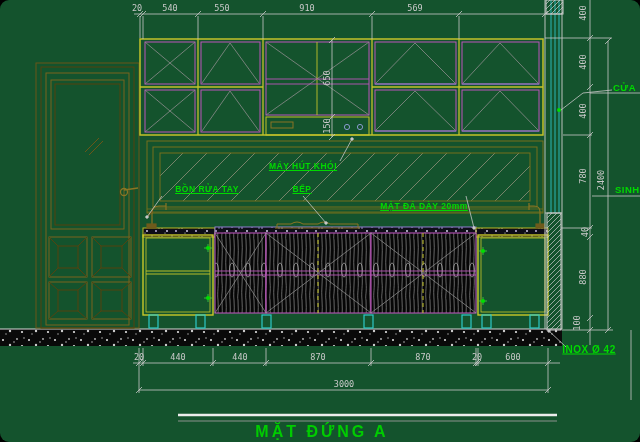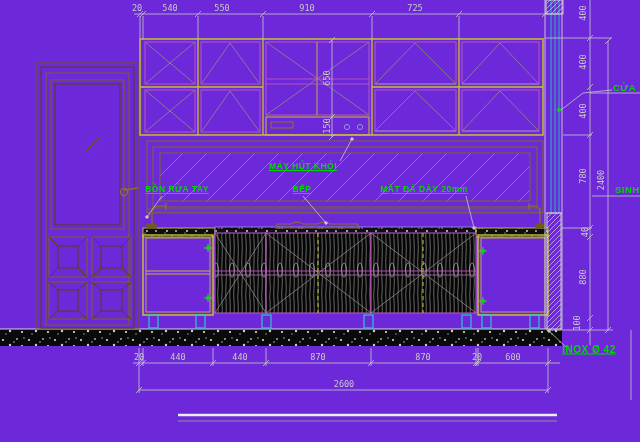--- a/index.html
+++ b/index.html
@@ -1,17 +1,17 @@
 <!DOCTYPE html>
 <html><head>
 <meta charset="utf-8">
 <style>
   html,body{margin:0;padding:0;background:#000;}
-  #canvas{position:relative;width:640px;height:442px;background:#6d28d9;overflow:hidden;
-          font-family:"Liberation Sans",sans-serif;}
+  #canvas{position:relative;width:640px;height:442px;background:#14532d;overflow:hidden;
+          font-family:"Liberation Sans",sans-serif;border-radius:9px;}
   #canvas svg{position:absolute;left:0;top:0;}
   .dim{position:absolute;color:#c9c9c9;font:8.5px "DejaVu Sans Mono","Liberation Mono",monospace;
        transform:translate(-50%,-50%);white-space:nowrap;letter-spacing:0;}
   .dimv{position:absolute;color:#c9c9c9;font:8.5px "DejaVu Sans Mono","Liberation Mono",monospace;
        transform:translate(-50%,-50%) rotate(-90deg);white-space:nowrap;}
   .lbl{position:absolute;color:#00d900;font:bold 8.5px "Liberation Sans",sans-serif;
        transform:translate(-50%,-50%);white-space:nowrap;letter-spacing:0.5px;text-decoration:underline;}
   .lblL{position:absolute;color:#00d900;font:bold 9.5px "Liberation Sans",sans-serif;
        transform:translate(0,-50%);white-space:nowrap;letter-spacing:0.5px;}
   .ttl{position:absolute;color:#00cc00;font:bold 16px "Liberation Sans",sans-serif;
@@ -252,44 +252,45 @@
   <g>
     <line x1="178" y1="415" x2="557" y2="415" stroke="#ececec" stroke-width="2.6"></line>
     <line x1="178" y1="421" x2="557" y2="421" stroke="#9a9a9a" stroke-width="0.9"></line>
   </g>
 </svg>
 
   <span class="dim" style="left:137px;top:8px">20</span>
   <span class="dim" style="left:170px;top:8px">540</span>
   <span class="dim" style="left:222px;top:8px">550</span>
   <span class="dim" style="left:307px;top:8px">910</span>
-  <span class="dim" style="left:415px;top:8px">725</span>
+  <span class="dim" style="left:415px;top:8px">569</span>
 
   <span class="dim" style="left:139px;top:357px">20</span>
   <span class="dim" style="left:178px;top:357px">440</span>
   <span class="dim" style="left:240px;top:357px">440</span>
   <span class="dim" style="left:318px;top:357px">870</span>
   <span class="dim" style="left:423px;top:357px">870</span>
   <span class="dim" style="left:477px;top:357px">20</span>
   <span class="dim" style="left:513px;top:357px">600</span>
-  <span class="dim" style="left:344px;top:384px">2600</span>
+  <span class="dim" style="left:344px;top:384px">3000</span>
 
   <span class="dimv" style="left:583px;top:13px">400</span>
   <span class="dimv" style="left:583px;top:62px">400</span>
   <span class="dimv" style="left:583px;top:111px">400</span>
   <span class="dimv" style="left:583px;top:176px">780</span>
   <span class="dimv" style="left:585px;top:232px">40</span>
   <span class="dimv" style="left:583px;top:277px">880</span>
   <span class="dimv" style="left:577px;top:323px">100</span>
   <span class="dimv" style="left:601px;top:180px">2400</span>
 
   <span class="dimv" style="left:327px;top:78px">650</span>
   <span class="dimv" style="left:327px;top:126px">150</span>
 
   <span class="lbl" style="left:303px;top:166px">MÁY HÚT KHÓI</span>
-  <span class="lbl" style="left:177px;top:189px">BỒN RỬA TAY</span>
+  <span class="lbl" style="left:207px;top:189px">BỒN RỬA TAY</span>
   <span class="lbl" style="left:302px;top:189px">BẾP</span>
-  <span class="lbl" style="left:424px;top:189px">MẶT ĐÁ DÀY 20mm</span>
+  <span class="lbl" style="left:424px;top:206px">MẶT ĐÁ DÀY 20mm</span>
   <span class="lblL" style="left:613px;top:87px">CỬA</span>
   <span class="lblL" style="left:615px;top:189px">SINH</span>
   <span class="lbl" style="left:589px;top:349px;font-size:10px">INOX Ø 42</span>
 
+  <span class="ttl" style="left:322px;top:423px">MẶT ĐỨNG A</span>
 </div>
 
 </body></html>

